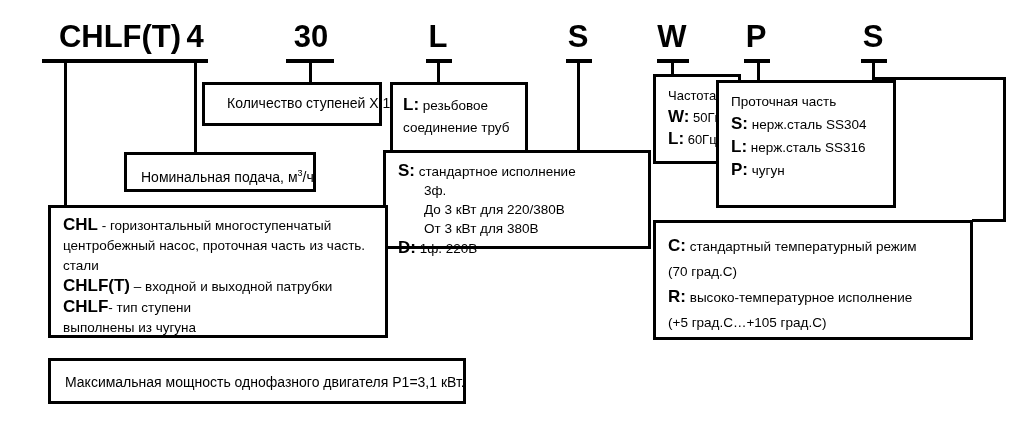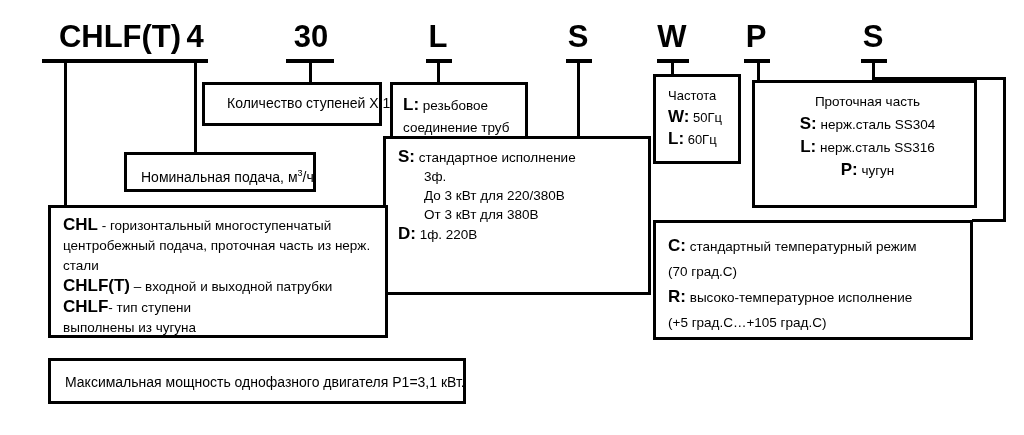--- a/index.html
+++ b/index.html
@@ -99,60 +99,60 @@
     </div>
   </div>
 
   <div class="box thread" style="left:390px;top:82px;width:138px;height:77px;">
     <div class="txt">
       <span class="ln"><span class="k">L:</span><span> резьбовое</span></span>
       <span class="ln"><span>соединение труб</span></span>
     </div>
   </div>
 
-  <div class="box sd" style="left:383px;top:136px;width:268px;height:159px;">
+  <div class="box sd" style="left:383px;top:150px;width:268px;height:99px;">
     <div class="txt">
       <span class="ln"><span class="k">S:</span><span> стандартное исполнение</span></span>
       <span class="ind">3ф.</span>
       <span class="ind">До 3 кВт для 220/380В</span>
       <span class="ind">От 3 кВт для 380В</span>
       <span class="ln"><span class="k">D:</span><span> 1ф. 220В</span></span>
     </div>
   </div>
 
   <div class="box freq" style="left:653px;top:74px;width:88px;height:90px;">
     <div class="txt">
       <span class="ln">Частота</span>
       <span class="ln"><span class="k">W:</span><span> 50Гц</span></span>
       <span class="ln"><span class="k">L:</span><span> 60Гц</span></span>
     </div>
   </div>
 
-  <div class="box wet" style="left:752px;top:80px;width:225px;height:128px;text-align:center;">
+  <div class="box wet" style="left:716px;top:80px;width:180px;height:128px;">
     <div class="txt">
       <span class="ln">Проточная часть</span>
       <span class="ln"><span class="k">S:</span><span> нерж.сталь SS304</span></span>
       <span class="ln"><span class="k">L:</span><span> нерж.сталь SS316</span></span>
       <span class="ln"><span class="k">P:</span><span> чугун</span></span>
     </div>
   </div>
 
   <div class="box temp" style="left:653px;top:220px;width:320px;height:120px;">
     <div class="txt">
       <span class="ln"><span class="k">C:</span><span> стандартный температурный режим</span></span>
       <span class="ln">(70 град.С)</span>
       <span class="ln"><span class="k">R:</span><span> высоко-температурное исполнение</span></span>
       <span class="ln">(+5 град.С…+105 град.С)</span>
     </div>
   </div>
 
   <div class="box bigleft" style="left:48px;top:205px;width:340px;height:133px;">
     <div class="txt">
       <span class="ln"><span class="k">CHL</span><span> - горизонтальный многоступенчатый</span></span>
-      <span class="ln">центробежный подача, проточная часть из нерж.</span>
+      <span class="ln">центробежный насос, проточная часть из часть.</span>
       <span class="ln">стали</span>
       <span class="ln"><span class="k">CHLF(T)</span><span> – входной и выходной патрубки</span></span>
       <span class="ln"><span class="k">CHLF</span><span>- тип ступени</span></span>
       <span class="ln">выполнены из чугуна</span>
     </div>
   </div>
 
   <div class="box maxpow" style="left:48px;top:358px;width:418px;height:46px;">
     <div class="txt">
       <span class="ln center-line">Максимальная мощность однофазного двигателя Р1=3,1 кВт.</span>

